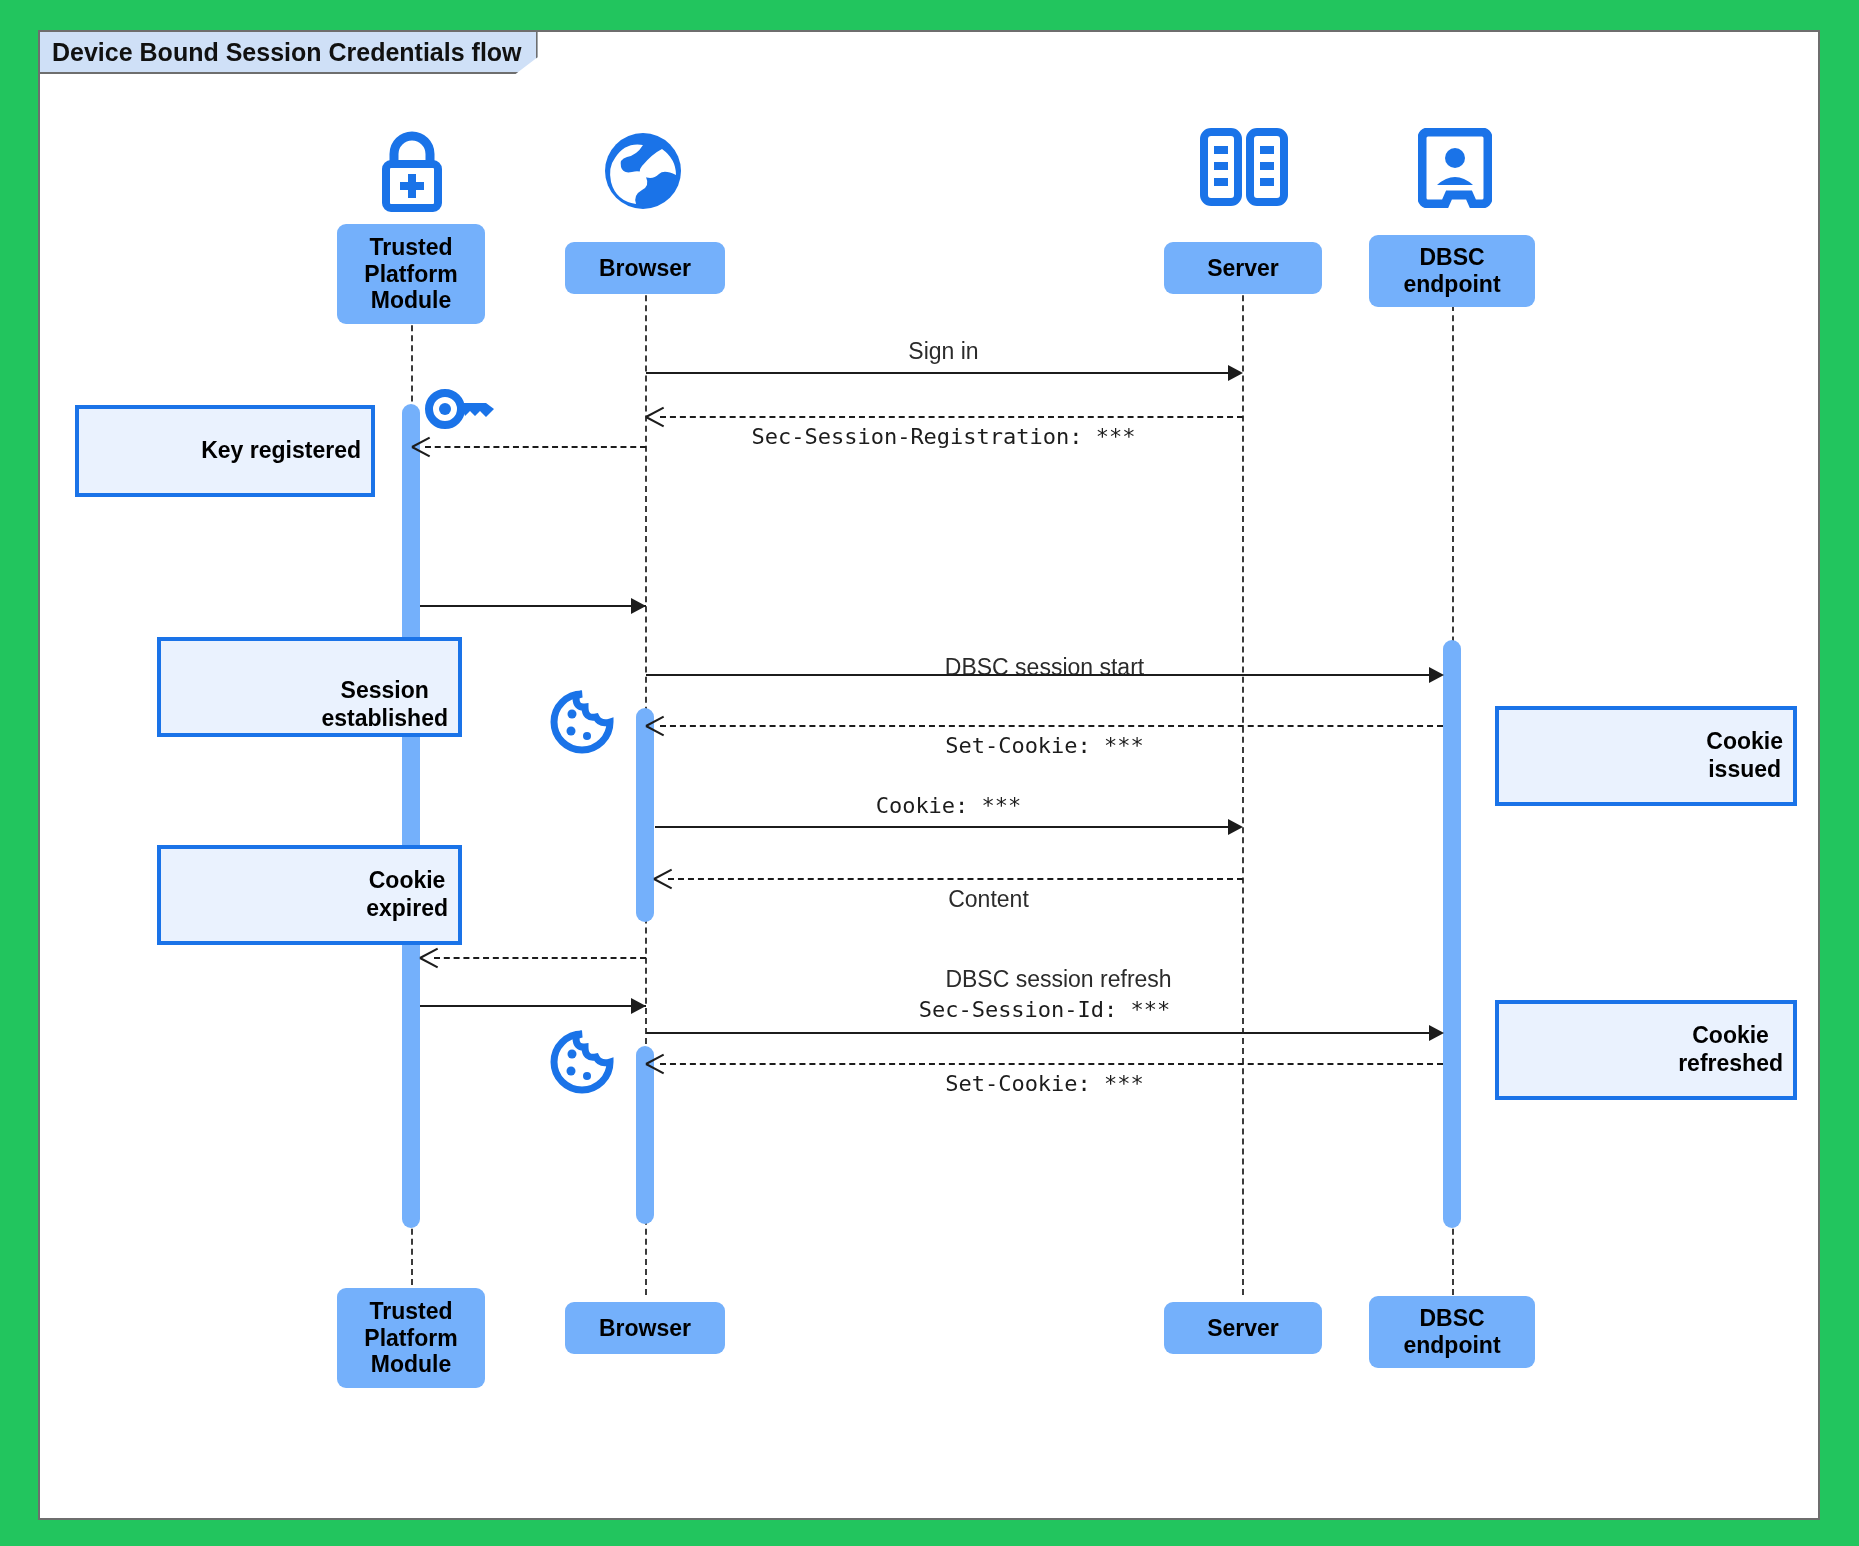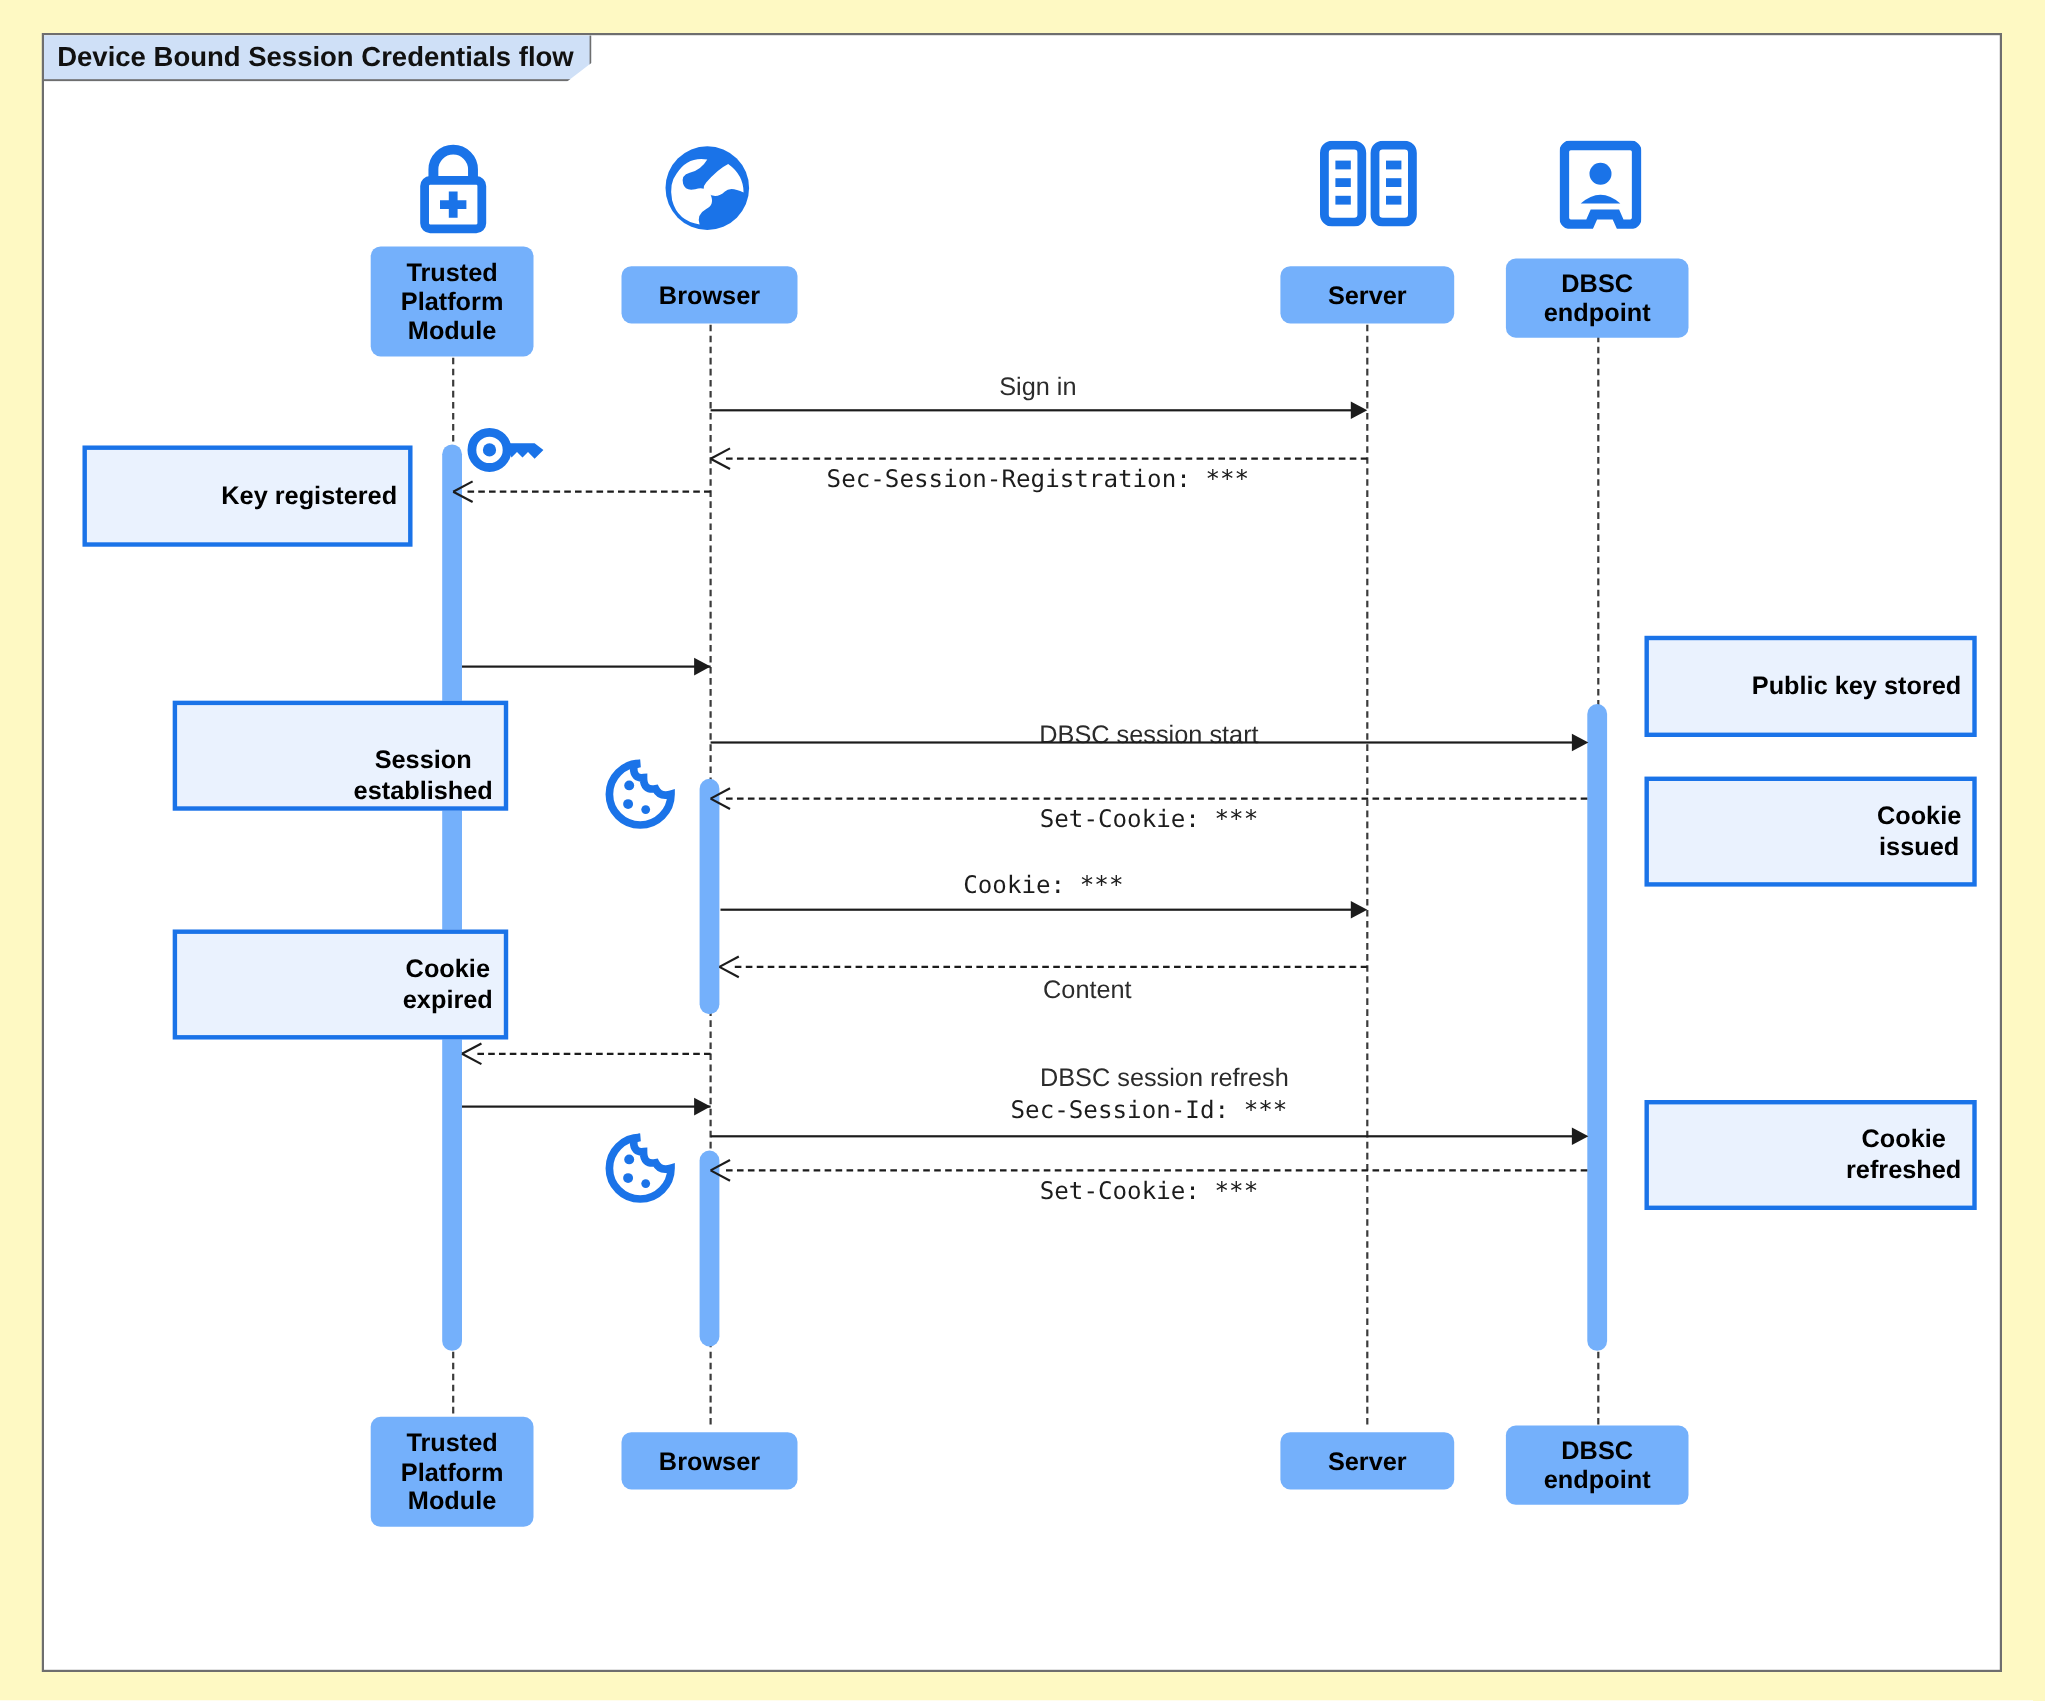--- a/index.html
+++ b/index.html
@@ -1,17 +1,17 @@
 <!DOCTYPE html>
 <html><head>
 <meta charset="utf-8">
 <style>
   html,body{margin:0;padding:0;background:#ffffff;}
   body{font-family:"Liberation Sans",sans-serif;}
-  #stage{position:relative;width:1859px;height:1546px;background:#fef9c3;overflow:hidden;}
+  #stage{position:relative;width:1859px;height:1546px;background:#22c55e;overflow:hidden;}
 
   
   .frame{position:absolute;left:38px;top:30px;width:1782px;height:1490px;
          border:2px solid #6e6e6e;box-sizing:border-box;background:#ffffff;}
   .frame-title{position:absolute;left:40px;top:32px;height:42px;
         background:#cfe0f7;border:2px solid #6e6e6e;border-top:none;border-left:none;
         box-sizing:border-box;display:flex;align-items:center;padding:0 14px 0 12px;
         font-weight:bold;font-size:25px;color:#111;white-space:nowrap;
         clip-path:polygon(0 0,100% 0,100% 60%,calc(100% - 22px) 100%,0 100%);}
 
@@ -129,23 +129,20 @@
     </div>
   <div class="note" style="left:157px;top:637px;width:305px;height:100px;">
     <span style="white-space:pre-line;margin-top:36px;">Session
 established</span>
     </div>
   <div class="note" style="left:157px;top:845px;width:305px;height:100px;">
     <span style="white-space:pre-line;">Cookie
 expired</span>
     </div>
 
-  <div class="note" style="left:1495px;top:578px;width:302px;height:92px;">
-    <span style="white-space:pre-line;">Public key stored</span>
-    </div>
   <div class="note" style="left:1495px;top:706px;width:302px;height:100px;">
     <span style="white-space:pre-line;">Cookie
 issued</span>
     </div>
   <div class="note" style="left:1495px;top:1000px;width:302px;height:100px;">
     <span style="white-space:pre-line;">Cookie
 refreshed</span>
     </div>
 
   <div class="icon" style="left:424px;top:385px;width:76px;height:48px;">

